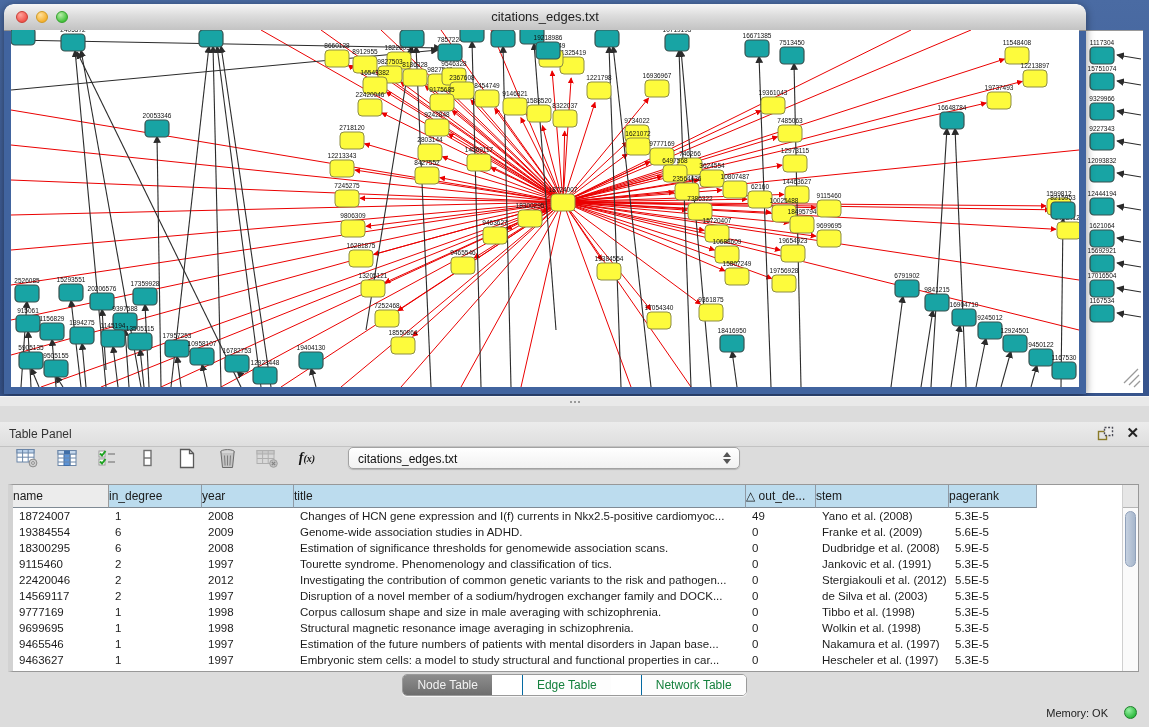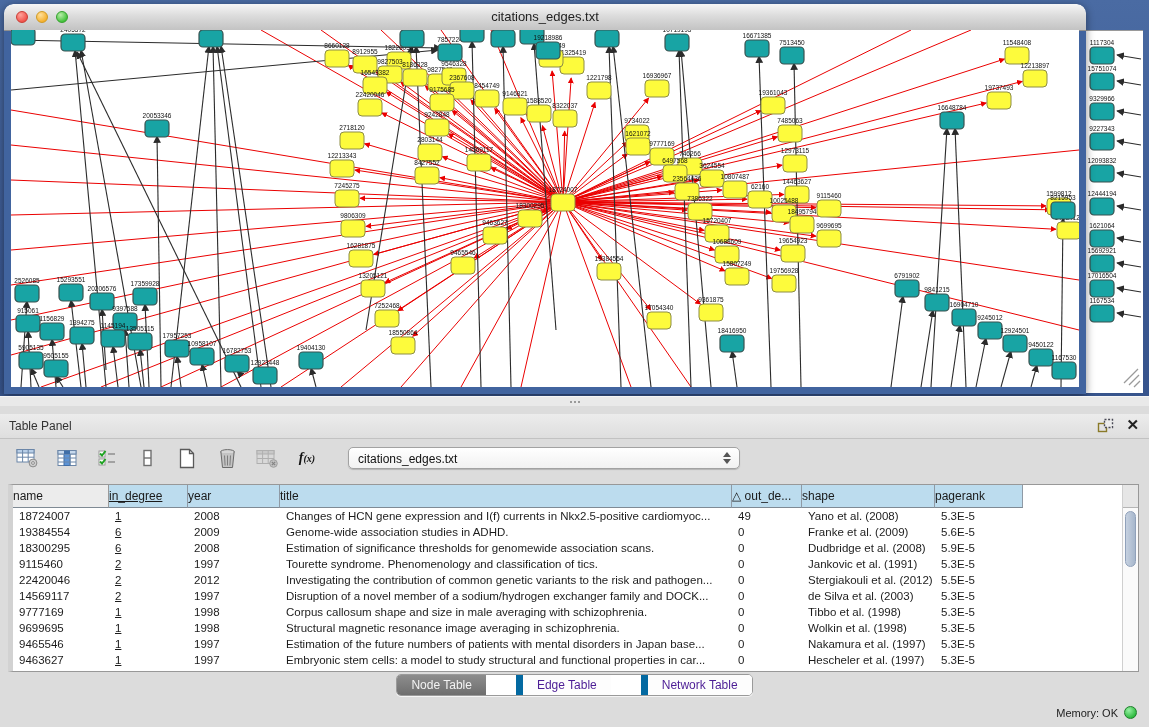--- a/index.html
+++ b/index.html
@@ -34,21 +34,21 @@
     border-top:1px solid #9a9a9a;}
 
   
   .splitter{position:absolute;left:0;top:396px;width:1149px;height:10px;background:#e9e9e9;
     border-top:1px solid #f6f6f6;}
   .splitter .grip{position:absolute;left:569px;top:3px;width:12px;height:4px;
     background:radial-gradient(circle,#9a9a9a 1px,transparent 1.4px);background-size:4px 4px;}
 
   
   .table-panel{position:absolute;left:0;top:406px;width:1149px;height:321px;background:#dcdcdc;}
-  .panel-header{position:absolute;left:0;top:8px;width:100%;height:24px;
+  .panel-header{position:absolute;left:0;top:16px;width:100%;height:24px;
     background:linear-gradient(180deg,#ececec,#dedede);border-bottom:1px solid #c2c2c2;}
   .panel-title{position:absolute;left:9px;top:5px;font-size:12px;color:#333;}
   .panel-btns{position:absolute;right:10px;top:3px;display:flex;gap:12px;align-items:center;}
   .float-btn svg{display:block;}
   .close-btn{font-size:15px;font-weight:bold;color:#222;line-height:16px;cursor:default;}
 
   .toolbar{position:absolute;left:14px;top:34px;height:36px;display:flex;align-items:center;gap:14px;}
   .tb-btn{display:flex;align-items:center;justify-content:center;width:26px;height:26px;}
   .fx{font-family:"Liberation Serif",serif;font-style:italic;font-size:14px;color:#111;font-weight:bold;}
   .fx small{font-size:10px;}
@@ -64,35 +64,35 @@
   .table-wrap{position:absolute;left:8px;top:78px;width:1131px;height:188px;background:#fff;
     border:1px solid #989898;border-left:5px solid #d2d2d2;box-sizing:border-box;overflow:hidden;}
   .thead{display:flex;height:23px;}
   .th{box-sizing:border-box;height:23px;line-height:22px;text-align:left;font-size:12px;color:#1a1a1a;
     background:#bcdcee;border-right:1px solid #8f9aa5;border-bottom:1px solid #7f8a94;
     overflow:hidden;white-space:nowrap;}
   .th.c0{background:#ececec;border-right-color:#9a9a9a;}
   .tr{display:flex;height:16px;}
   .td{box-sizing:border-box;height:16px;line-height:16px;font-size:11.5px;color:#1c1c1c;
     padding-left:6px;overflow:hidden;white-space:nowrap;}
-  .c0{width:96px;}.c1{width:79px;text-decoration:underline;}.c2{width:92px;}.c3{width:452px;}.c4{width:70px;}
+  .c0{width:96px;}.c1{width:93px;}.c2{width:92px;}.c3{width:452px;}.c4{width:70px;}
   .c5{width:133px;}.c6{width:88px;}
   .vscroll{position:absolute;right:0;top:0;width:15px;height:100%;background:#fafafa;border-left:1px solid #cfcfcf;}
   .vcorner{position:absolute;right:0;top:0;width:15px;height:23px;background:#e6e6e6;border-bottom:1px solid #b5b5b5;box-sizing:border-box;}
   .vthumb{position:absolute;left:2px;top:26px;width:11px;height:56px;border-radius:6px;
     background:linear-gradient(90deg,#c6d1e0,#a7b7cc);border:1px solid #90a1ba;box-sizing:border-box;}
 
   .tabs-bar{position:absolute;left:0;top:268px;width:100%;display:flex;justify-content:center;}
   .seg{display:inline-flex;border:1px solid #9a9a9a;border-radius:5px;overflow:hidden;background:#fff;
     box-shadow:0 1px 0 rgba(255,255,255,.7);gap:30px;}
-  .seg-btn{padding:3px 14px;font-size:12px;color:#4c1d95;background:#fdfdfd;border-left:7px solid #0369a1;}
+  .seg-btn{padding:3px 14px;font-size:12px;color:#15803d;background:#fdfdfd;border-left:1px solid #0369a1;}
   .seg-btn:first-child{border-left:none;}
   .seg-btn.sel{background:linear-gradient(180deg,#8d8d8d,#6e6e6e);color:#f3f3f3;}
 
-  .memory{position:absolute;right:12px;top:300px;display:flex;align-items:center;gap:6px;}
+  .memory{position:absolute;right:12px;top:300px;display:flex;align-items:center;gap:16px;}
   .memory-label{font-size:11px;color:#222;}
   .memory-dot{width:13px;height:13px;border-radius:50%;box-sizing:border-box;
     background:radial-gradient(circle at 35% 30%,#97f1a3,#2cb83d 75%);border:1px solid #1d7f2a;}
 </style>
 </head>
 <body>
 
 <div class="stage">
 
   <div class="frag-window">
@@ -835,21 +835,21 @@
       </span>
     </div>
 
     <div class="table-wrap">
       <div class="thead" id="thead">
           <div class="th c0">name</div>
           <div class="th c1">in_degree</div>
           <div class="th c2">year</div>
           <div class="th c3">title</div>
           <div class="th c4">△ out_de...</div>
-          <div class="th c5">shape</div>
+          <div class="th c5">stem</div>
           <div class="th c6">pagerank</div>
         </div>
       <div id="tbody">
           <div class="tr">
             <div class="td c0">18724007</div>
             <div class="td c1">1</div>
             <div class="td c2">2008</div>
             <div class="td c3">Changes of HCN gene expression and I(f) currents in Nkx2.5-positive cardiomyoc...</div>
             <div class="td c4">49</div>
             <div class="td c5">Yano et al. (2008)</div>

